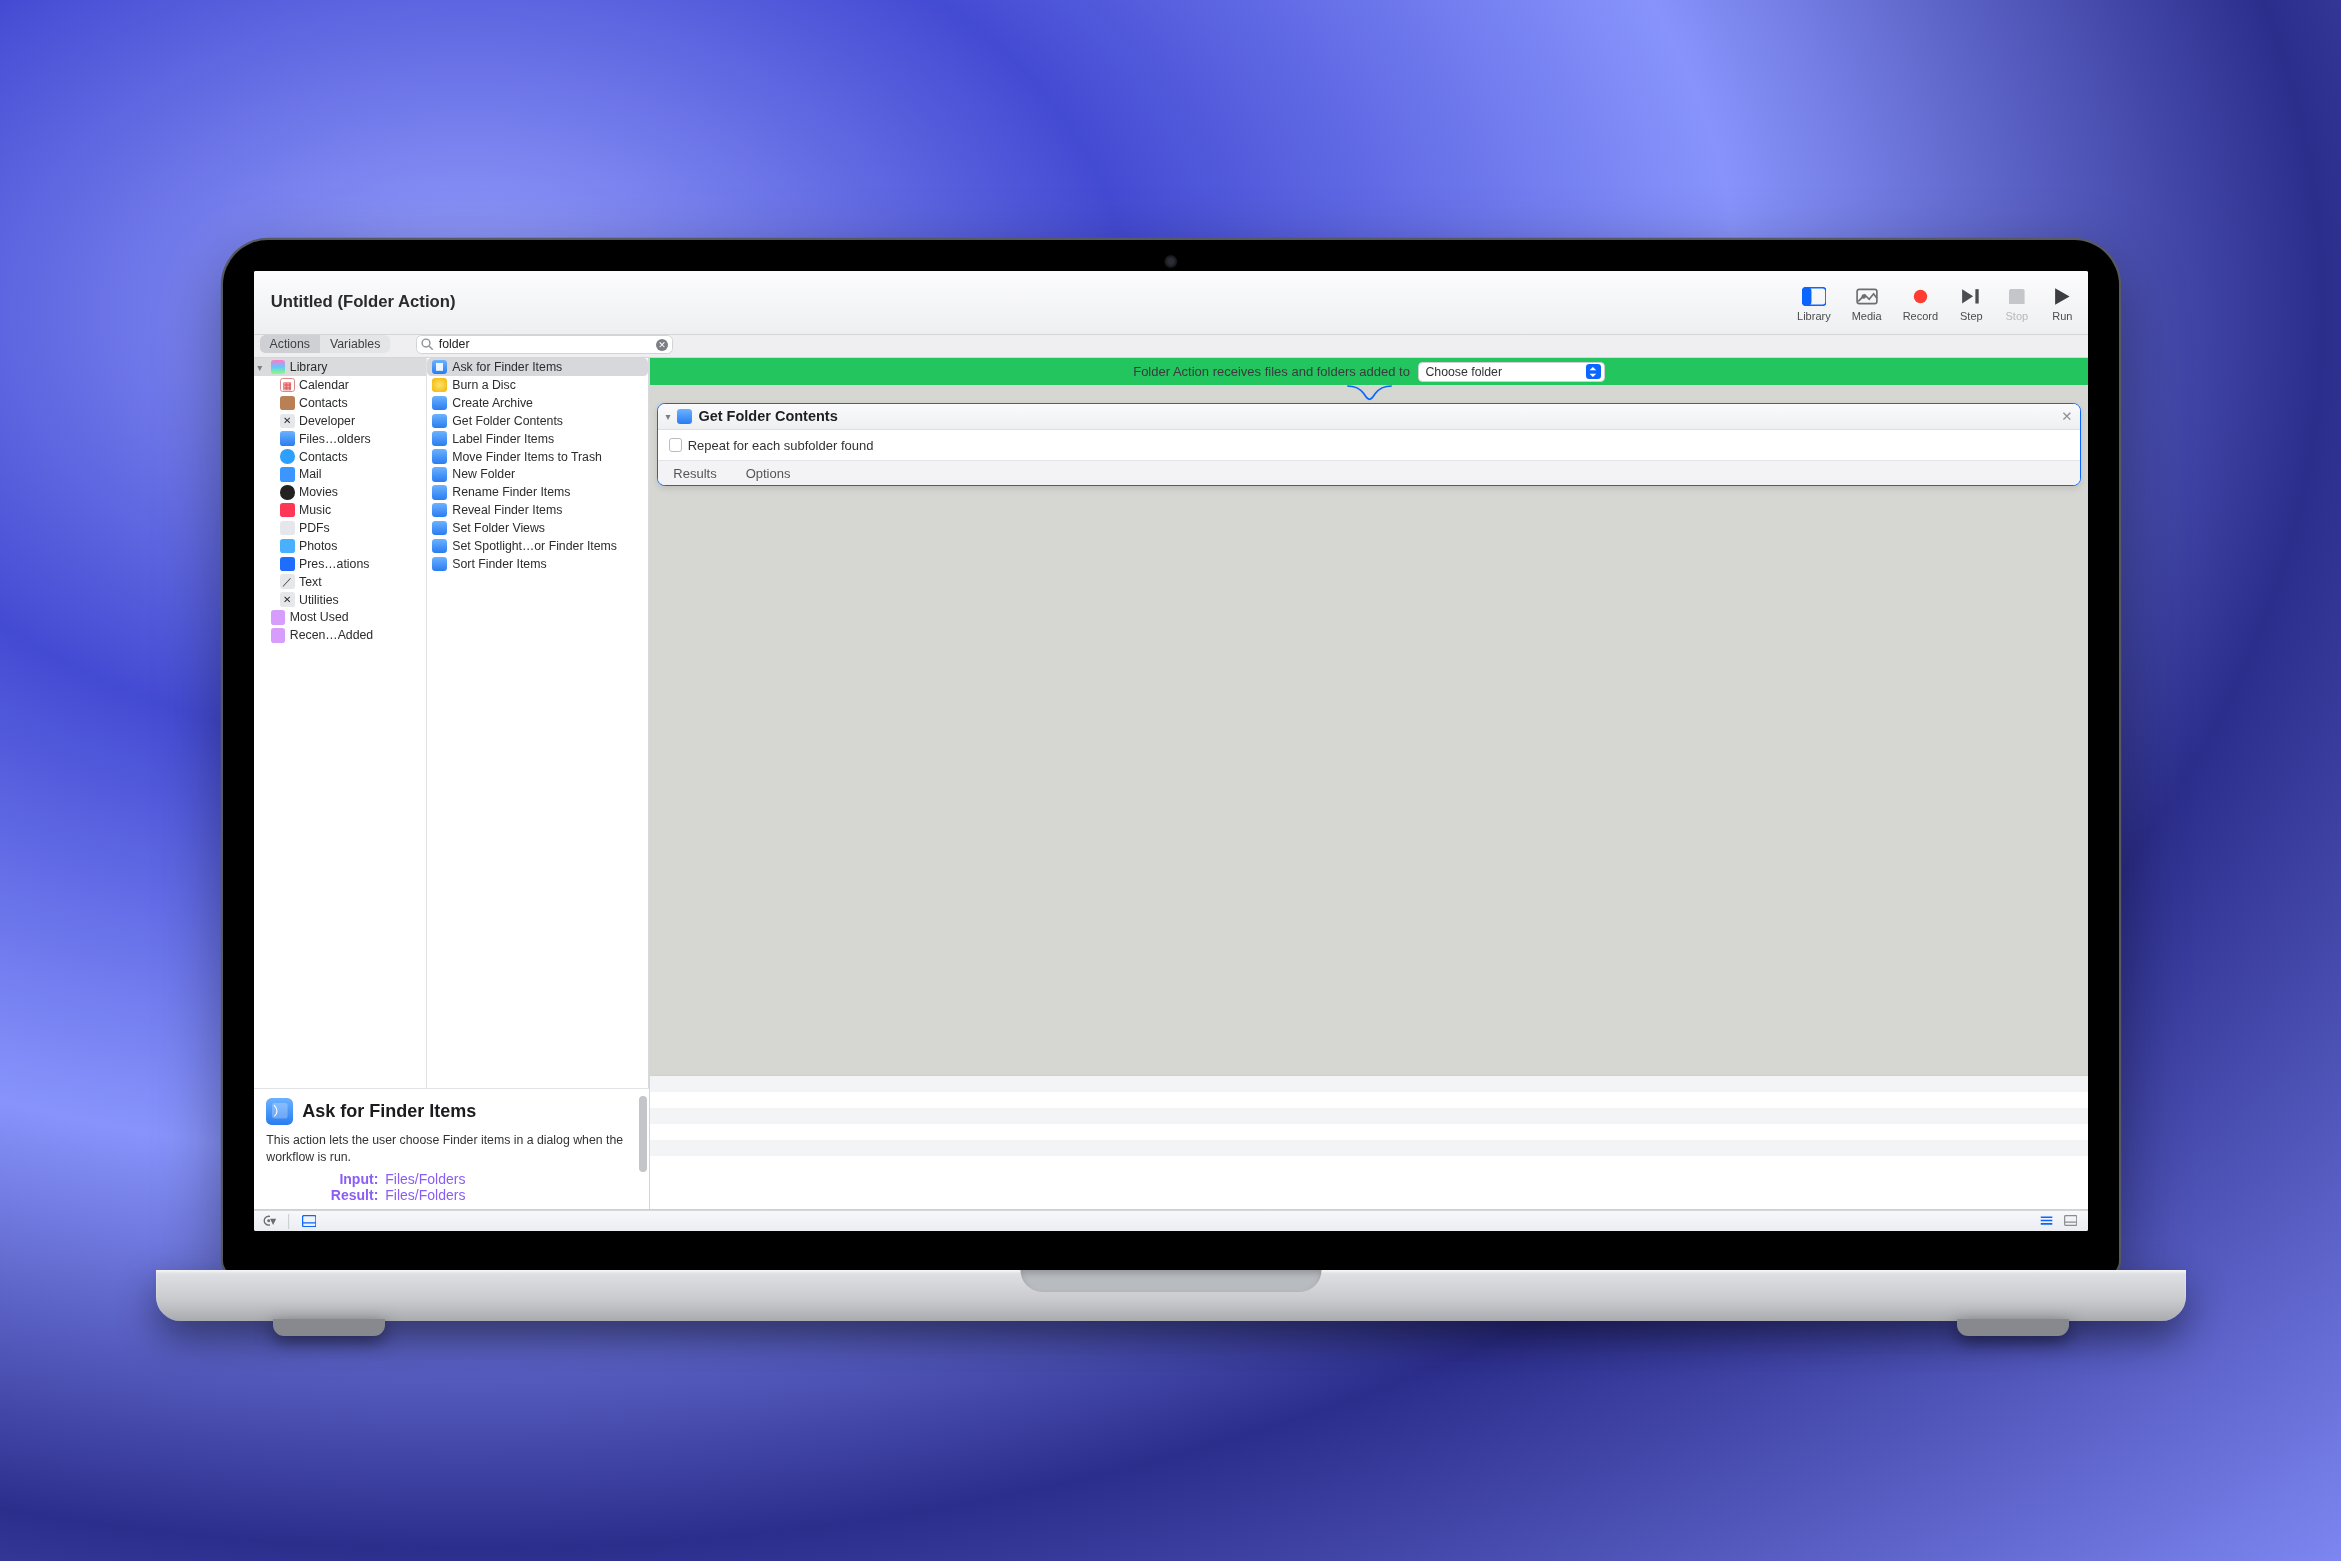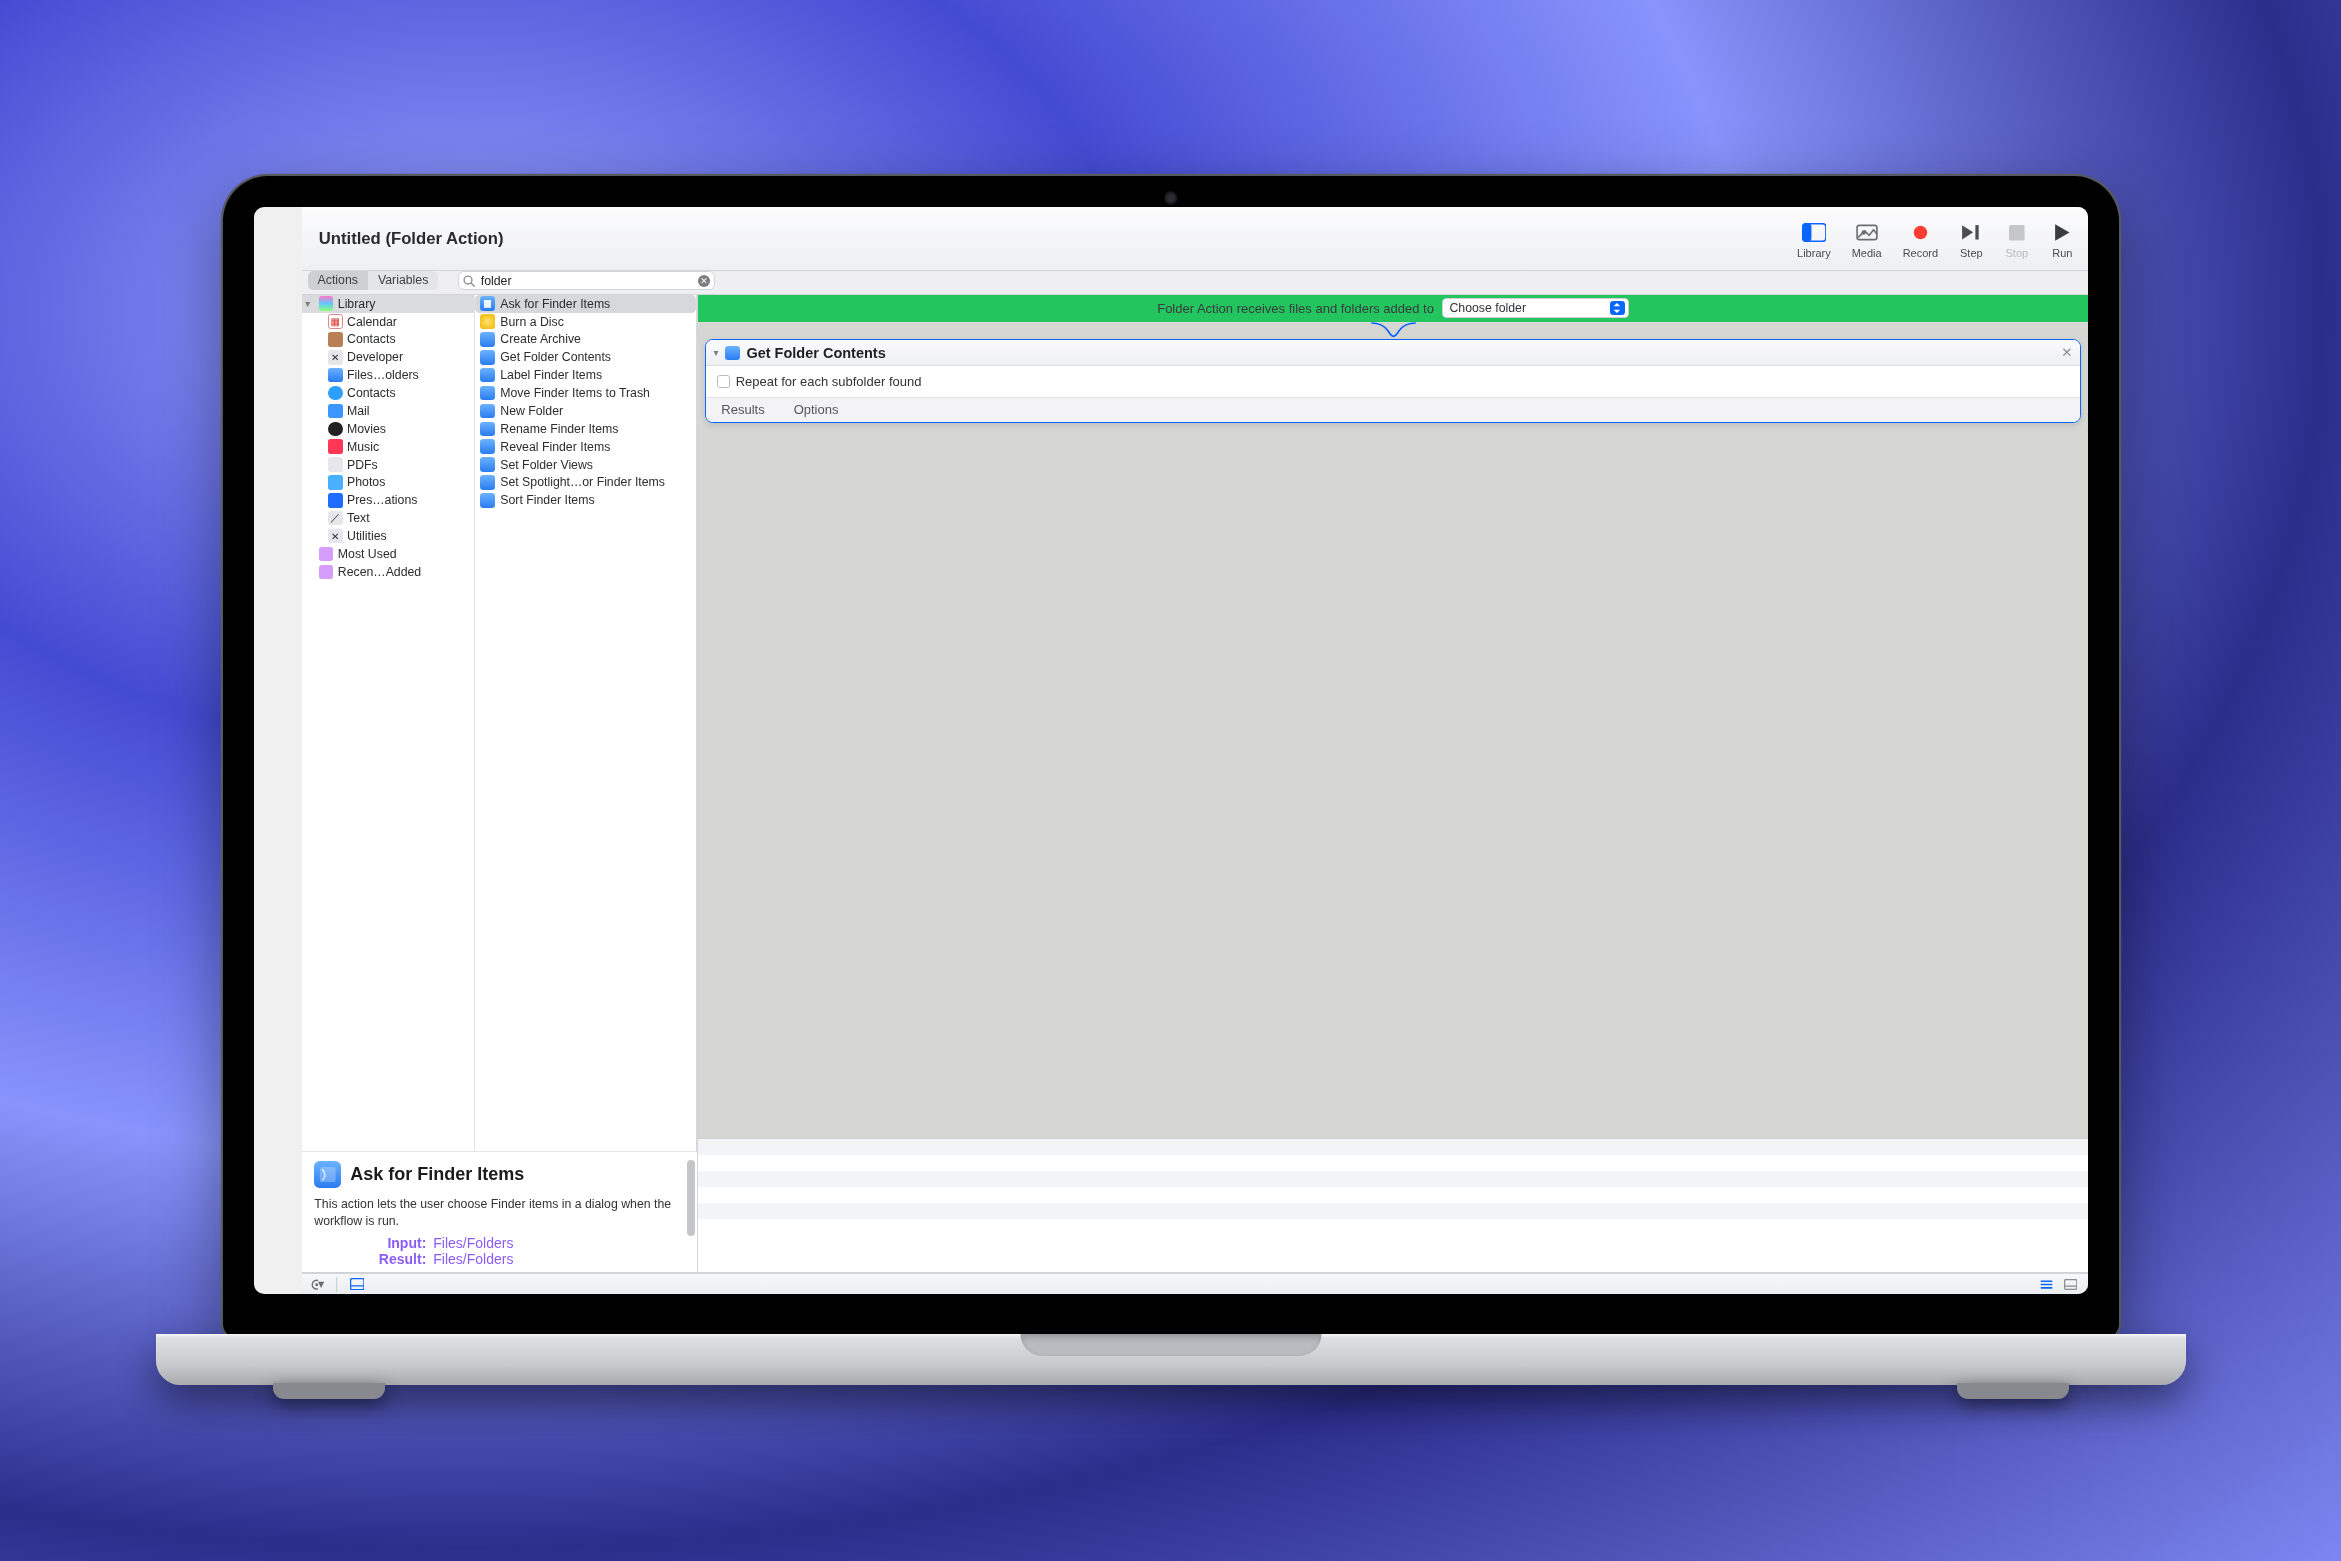--- a/index.html
+++ b/index.html
@@ -17,23 +17,23 @@
     border-radius: 45px 45px 15.6px 15.6px;
     padding: 31px 31px 45px 31px;
     box-shadow: 0 0 0 2.2px #575a60, 0 22px 67px rgba(0,0,0,.4);
   }
   .camera {
     position: absolute; top: 15px; left: 50%; transform: translateX(-50%);
     width: 13.4px; height: 13.4px; border-radius: 50%;
     background: radial-gradient(circle, #2a2d33 30%, #121317 70%);
   }
   .screen {
-    background: #f0f0f0; width: 100%; height: 1087px;
-    border-radius: 10px; overflow: hidden; position: relative;
-    display: flex; flex-direction: column; padding-left: 48px;
+    background: #f0f0f0; width: 100%; height: 960px;
+    border-radius: 2px; overflow: hidden; position: relative;
+    display: flex; flex-direction: column;
   }
   .base {
     position: relative; height: 51px;
     background: linear-gradient(#e1e3e6, #c7c9cd 60%, #a9abaf);
     border-radius: 0 0 24.5px 24.5px;
     margin: -5.6px -67px 0 -67px;
     box-shadow: 0 16.7px 39px rgba(0,0,0,.45), inset 0 2.2px 2.2px rgba(255,255,255,.6);
   }
   .notch-cut {
     position: absolute; top: 0; left: 50%; transform: translateX(-50%);
@@ -61,21 +61,21 @@
 
   .subbar {
     height: 23.4px; background: #efeff1; border-bottom: 0.6px solid #d4d5d8;
     display:flex; align-items:flex-start; gap:4.5px; padding: 0 5.6px;
   }
   .seg { display:flex; border-radius:5.6px; overflow:hidden; background:#e4e5e7; }
   .seg button {
     border:none; background:transparent; font-size:12.3px; padding:2.2px 10px; color:#3d3f43;
   }
   .seg button.active { background:#cfd0d3; }
-  .search-wrap { position:relative; flex:0 0 257px; margin-left:15px; }
+  .search-wrap { position:relative; flex:0 0 257px; margin-left:21px; }
   .search {
     width:100%; height:19px; border-radius:5.6px; border:0.6px solid #d2d3d7;
     background:#fff; font-size:12.3px; padding:0 20px 0 22px; color:#222;
   }
   .search-wrap .mag { position:absolute; left:5.6px; top:3.3px; color:#8a8c90;}
   .search-wrap .clear {
     position:absolute; right:4.5px; top:3.9px; width:12.3px; height:12.3px; border-radius:50%;
     background:#7c7e83; color:#fff; font-size:9px; display:flex; align-items:center; justify-content:center;
     cursor:pointer;
   }

